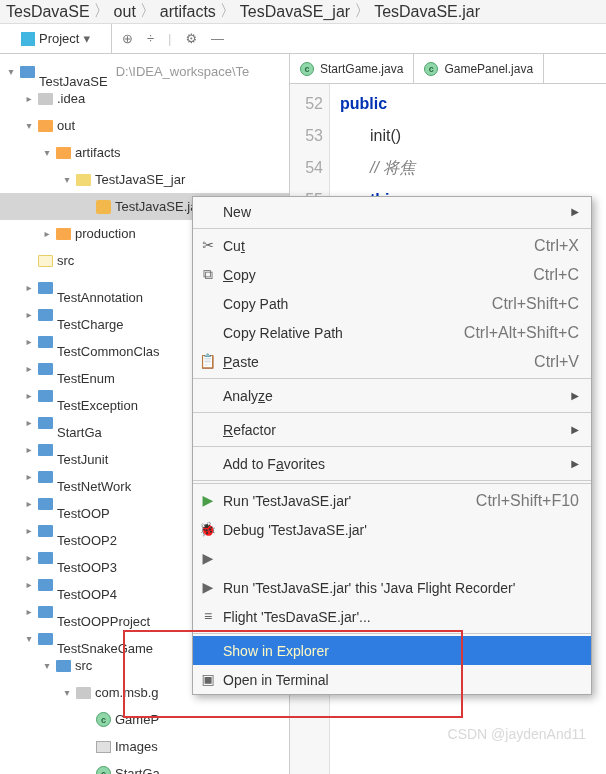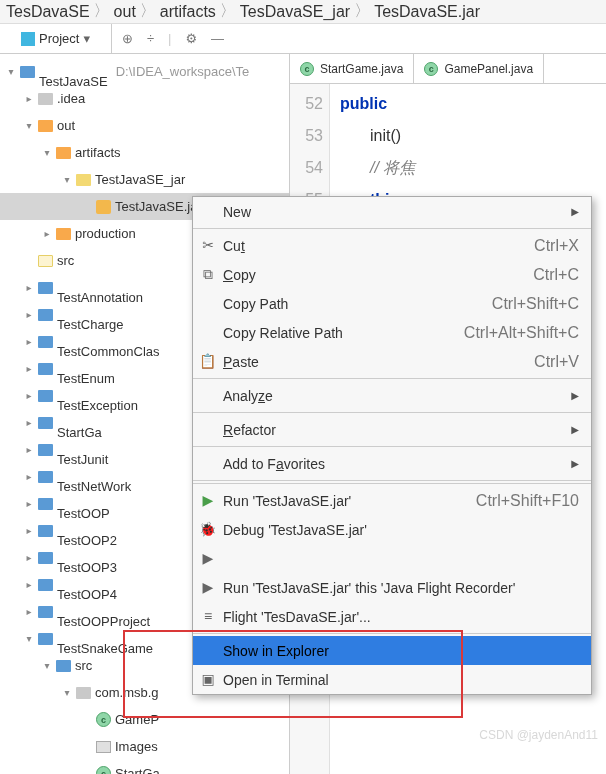--- a/index.html
+++ b/index.html
@@ -42,27 +42,27 @@
 .code-area { flex: 1; display: flex; font-family: "Consolas", monospace; font-size: 16px; position: relative; }
 .gutter { width: 40px; background: #f7f7f7; border-right: 1px solid #e0e0e0; text-align: right; padding-right: 6px; color: #aaa; padding-top: 4px; }
 .gutter div { height: 32px; line-height: 32px; }
 .code { padding-left: 10px; padding-top: 4px; line-height: 32px; }
 .code .kw { color: #0033b3; font-weight: bold; }
 .code .this { color: #0033b3; font-weight: bold; }
 .code .cmt { color: #808080; font-style: italic; }
 .code .ann { color: #9e880d; }
 .ctx-menu { position: absolute; left: 192px; top: 196px; width: 400px; background: #f7f7f7; border: 1px solid #aaa; box-shadow: 3px 3px 8px rgba(0,0,0,.3); font-size: 14px; }
 .menu-item { display: flex; align-items: center; height: 29px; padding: 0 12px 0 30px; position: relative; }
-.menu-item.sel { background: #2f7de1; color: #000000; }
+.menu-item.sel { background: #2f7de1; color: #fef9c3; }
 .menu-item .micon { position: absolute; left: 6px; top: 6px; width: 18px; text-align: center; color: #666; font-size: 14px; }
 .menu-item .shortcut { margin-left: auto; color: #777; font-size: 16px; }
 .menu-item .sub-arrow { margin-left: auto; color: #555; font-size: 10px; }
 .menu-sep { height: 1px; background: #ccc; margin: 2px 0; }
 .redbox { position: absolute; border: 2px solid #da3838; left: 123px; top: 630px; width: 340px; height: 88px; pointer-events: none; }
-.watermark { position: absolute; right: 8px; bottom: 32px; color: #d8d8d8; font-size: 12px; pointer-events: none; }
+.watermark { position: absolute; right: 20px; bottom: 32px; color: #d8d8d8; font-size: 14px; pointer-events: none; }
 u { text-decoration: underline; }
 </style>
 </head>
 <body>
 
 <div class="breadcrumb">
   <span class="crumb">TesDavaSE</span>
     <span class="sep">〉</span>
   <span class="crumb">out</span>
     <span class="sep">〉</span>

